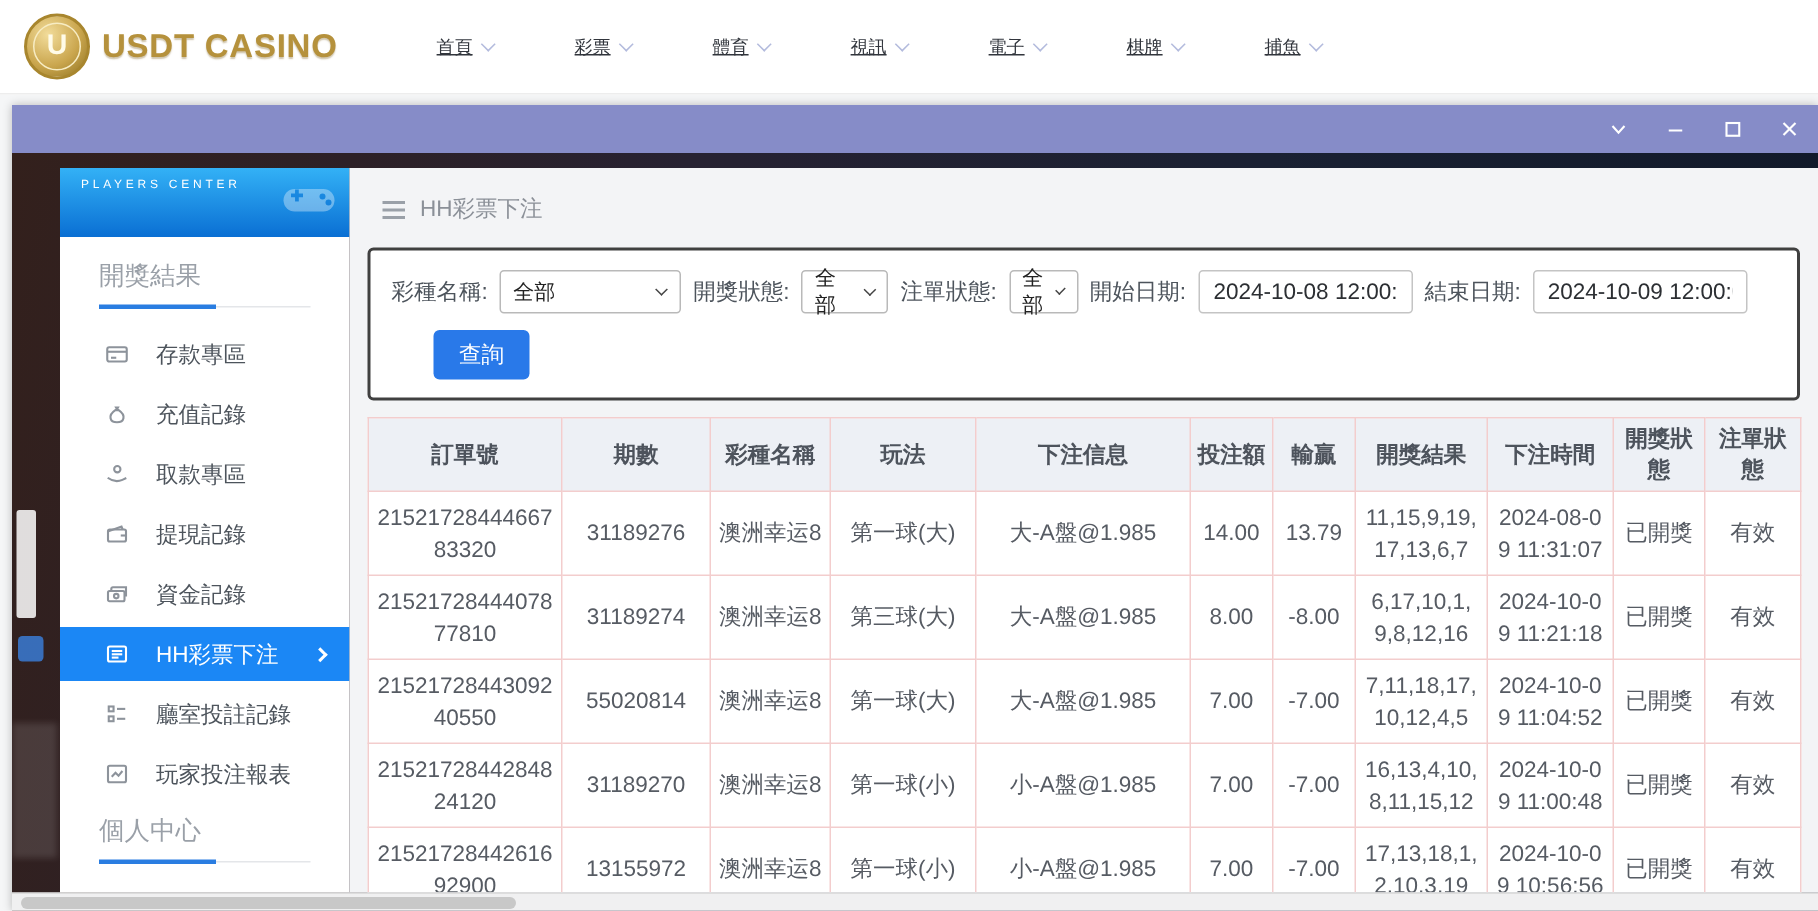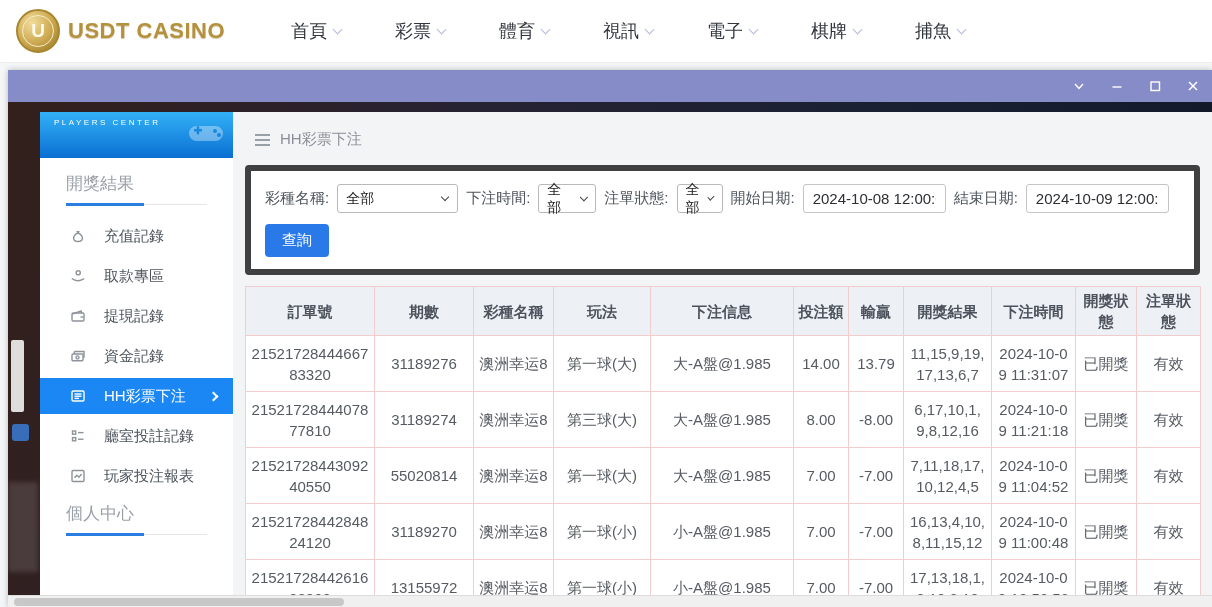--- a/index.html
+++ b/index.html
@@ -14,21 +14,21 @@
   .logo-coin { width:44px; height:44px; border-radius:50%;
     background:radial-gradient(circle at 35% 30%, #f2dc9a, #caa64e 55%, #8d701f);
     border:2px solid #a8862e; display:flex; align-items:center; justify-content:center; }
   .logo-coin-inner { width:32px; height:32px; border-radius:50%; border:1.5px solid #f7ecc3;
     display:flex; align-items:center; justify-content:center;
     color:#fffbe8; font-weight:bold; font-size:19px; }
   .logo-text { margin-left:8px; font-size:22px; font-weight:bold; letter-spacing:.5px;
     color:#b5913c; text-shadow:0 1px 1px rgba(120,90,20,.35); }
   .site-nav { display:flex; margin-left:66px; gap:54px; }
   .nav-item { display:flex; align-items:center; gap:7px; cursor:pointer;
-    font-size:18px; color:#31353c; }
+    font-size:12px; color:#31353c;text-decoration:underline; }
   .chev-down { display:inline-block; width:7px; height:7px;
     border-right:1.8px solid #b3bbdd; border-bottom:1.8px solid #b3bbdd;
     transform:rotate(45deg); margin-top:-4px; }
 
   
   .app-window { position:absolute; top:70px; left:8px; width:1204px; height:537px;
     box-shadow:0 0 6px rgba(0,0,0,.25); }
   .titlebar { height:32px; background:#868cc8; display:flex; align-items:center;
     justify-content:flex-end; padding-right:10px; gap:20px; }
   .tb-btn { width:18px; height:18px; display:flex; align-items:center; justify-content:center; cursor:pointer; }
@@ -69,33 +69,33 @@
     width:7px; height:7px; border-top:2px solid #fff; border-right:2px solid #fff;
     transform:rotate(45deg); }
 
   
   .main { flex:1; background:#f3f4f6; overflow:hidden; padding:0 12px; }
   .breadcrumb { display:flex; align-items:center; gap:10px; padding:18px 0 0 10px;
     color:#8b9098; font-size:15px; }
   .hamburger { display:flex; flex-direction:column; gap:3px; cursor:pointer; }
   .hamburger i { width:15px; height:2px; background:#9aa0a8; }
 
-  .filter-card { margin-top:16px; background:#fff; border:6px solid #404040;
+  .filter-card { margin-top:16px; background:#fff; border:2px solid #404040;
     border-radius:4px; padding:13px 14px 12px; }
   .filter-row { display:flex; align-items:center; gap:8px; font-size:15px; color:#4d545c; }
   .filter-row label { white-space:nowrap; }
   .fake-select { height:29px; border:1px solid #b9b9b9; border-radius:3px; background:#fff;
     display:flex; align-items:center; justify-content:space-between; padding:0 8px;
     font-size:14px; color:#222; cursor:pointer; }
   .sel-caret { width:6px; height:6px; border-right:1.7px solid #444;
     border-bottom:1.7px solid #444; transform:rotate(45deg); margin:-3px 1px 0 8px; }
   .w-lottery { width:121px; } .w-draw { width:58px; } .w-order { width:46px; }
   .date-input { height:29px; width:143px; border:1px solid #c4c4c4; border-radius:3px;
     font-size:15px; color:#2c2f33; padding:0 9px; font-family:inherit; }
-  .btn-row { margin-top:11px; }
+  .btn-row { margin-top:11px;margin-left:28px; }
   .search-btn { background:#2979e9; color:#fff; border:none; border-radius:4px;
     font-size:15px; padding:7px 17px; cursor:pointer; font-family:inherit; }
 
   table.bets { margin-top:11px; border-collapse:collapse; table-layout:fixed;
     background:#fff; width:956px; }
   table.bets th, table.bets td { border:1px solid #f3cdcd; text-align:center;
     padding:3px 4px; word-break:break-all; line-height:1.4; }
   table.bets th { background:#edf0f5; color:#4d535c; font-size:15px; font-weight:bold; height:43px; }
   table.bets td { color:#565b63; font-size:15px; height:56px; }
 
@@ -197,20 +197,31 @@
 
           <div class="side-section-label">開獎結果</div>
           <div class="side-underline">
               <span class="b"></span>
               <span class="g"></span>
             </div>
           <ul class="side-list">
               <li class="side-item">
     <span class="ico">
                   <svg viewBox="0 0 16 16">
+                    <rect x="1.5" y="3.5" width="13" height="9.5" rx="1.3" stroke="currentColor" stroke-width="1.4" fill="none"></rect>
+                    <line x1="1.5" y1="6.5" x2="14.5" y2="6.5" stroke="currentColor" stroke-width="1.4" fill="none"></line>
+                    <line x1="4" y1="10.5" x2="7.5" y2="10.5" stroke="currentColor" stroke-width="1.4" fill="none"></line>
+                  </svg>
+                </span>
+    <span>存款專區</span>
+
+  </li>
+              <li class="side-item">
+    <span class="ico">
+                  <svg viewBox="0 0 16 16">
                     <path d="M6.2 3h3.6L8.6 5.2H7.4z" fill="currentColor"></path>
                     <path d="M6.9 5.4C4.8 6.8 3.3 8.8 3.7 10.8c.4 1.9 2 2.7 4.3 2.7s3.9-.8 4.3-2.7c.4-2-1.1-4-3.2-5.4z" stroke="currentColor" stroke-width="1.4" fill="none"></path>
                   </svg>
                 </span>
     <span>充值記錄</span>
 
   </li>
               <li class="side-item">
     <span class="ico">
                   <svg viewBox="0 0 16 16">
@@ -303,21 +314,21 @@
             <span>HH彩票下注</span>
           </div>
 
           <div class="filter-card">
             <div class="filter-row">
               <label>彩種名稱:</label>
               <div class="fake-select w-lottery">
                 <span>全部</span>
                   <span class="sel-caret"></span>
               </div>
-              <label>下注時間:</label>
+              <label>開獎狀態:</label>
               <div class="fake-select w-draw">
                 <span>全部</span>
                   <span class="sel-caret"></span>
               </div>
               <label>注單狀態:</label>
               <div class="fake-select w-order">
                 <span>全部</span>
                   <span class="sel-caret"></span>
               </div>
               <label>開始日期:</label>
@@ -362,21 +373,21 @@
             <tbody>
                 <tr>
                   <td>2152172844466783320</td>
                   <td>31189276</td>
                   <td>澳洲幸运8</td>
                   <td>第一球(大)</td>
                   <td>大-A盤@1.985</td>
                   <td>14.00</td>
                   <td>13.79</td>
                   <td>11,15,9,19,17,13,6,7</td>
-                  <td>2024-10-09 11:31:07</td>
+                  <td>2024-08-09 11:31:07</td>
                   <td>已開獎</td>
                   <td>有效</td>
                 </tr>
                 <tr>
                   <td>2152172844407877810</td>
                   <td>31189274</td>
                   <td>澳洲幸运8</td>
                   <td>第三球(大)</td>
                   <td>大-A盤@1.985</td>
                   <td>8.00</td>

